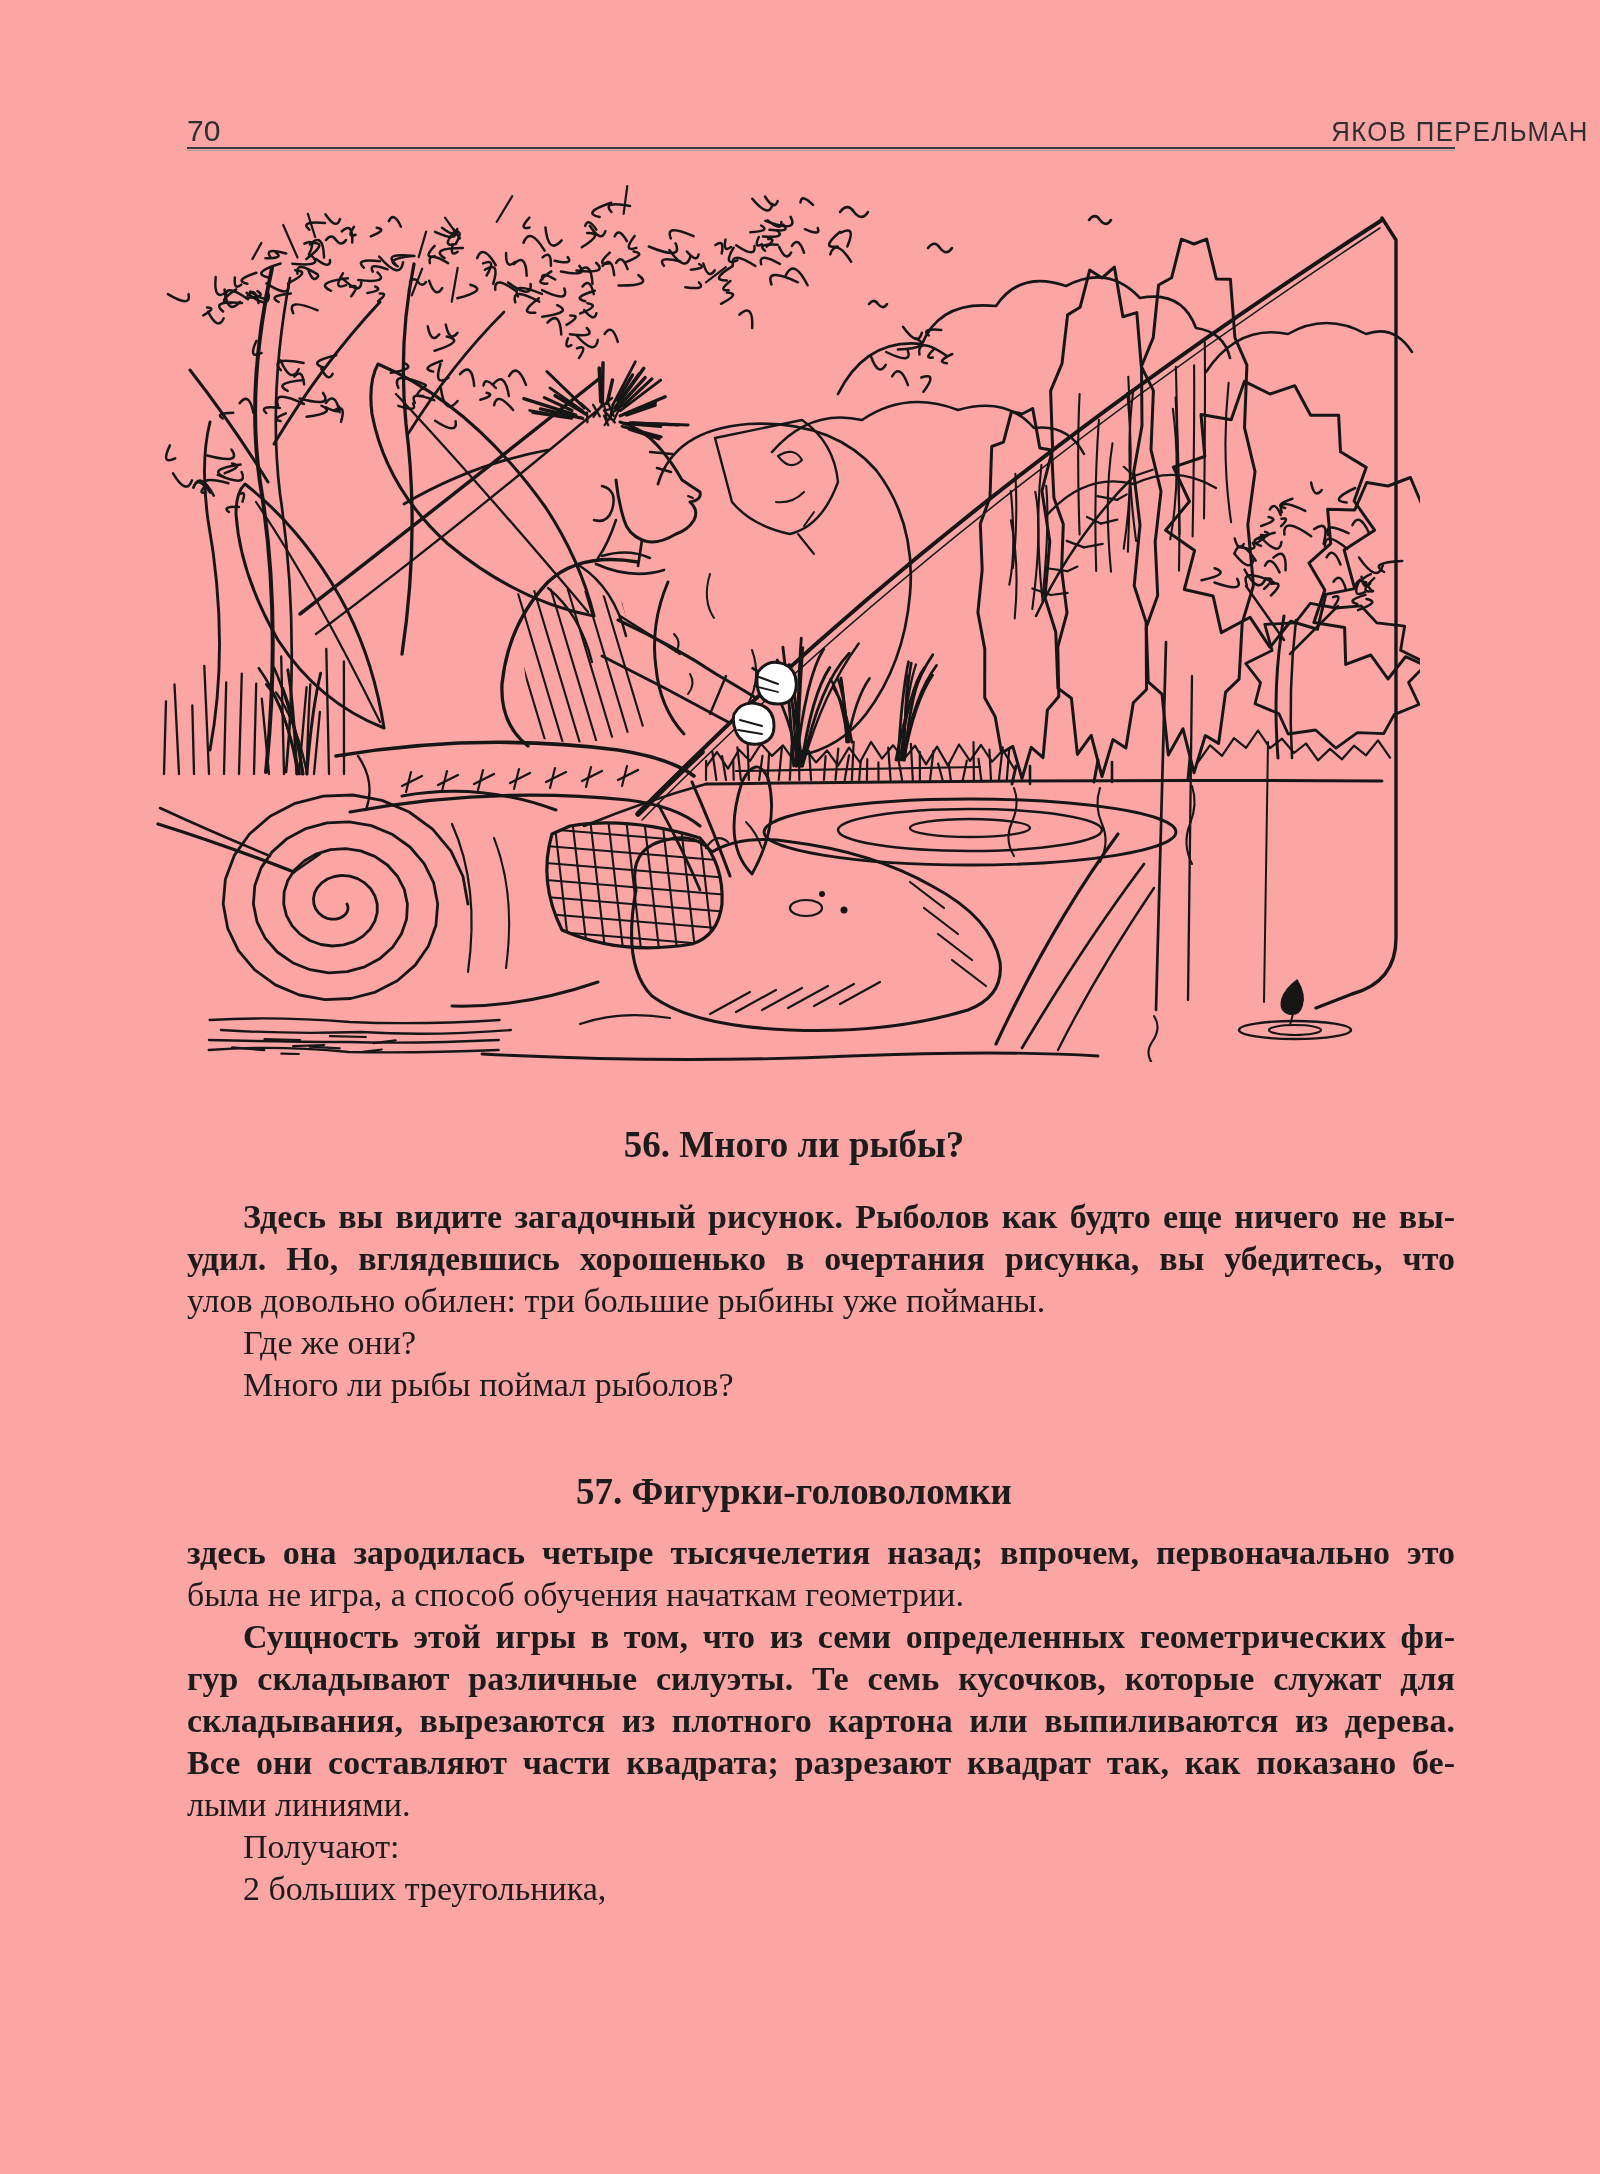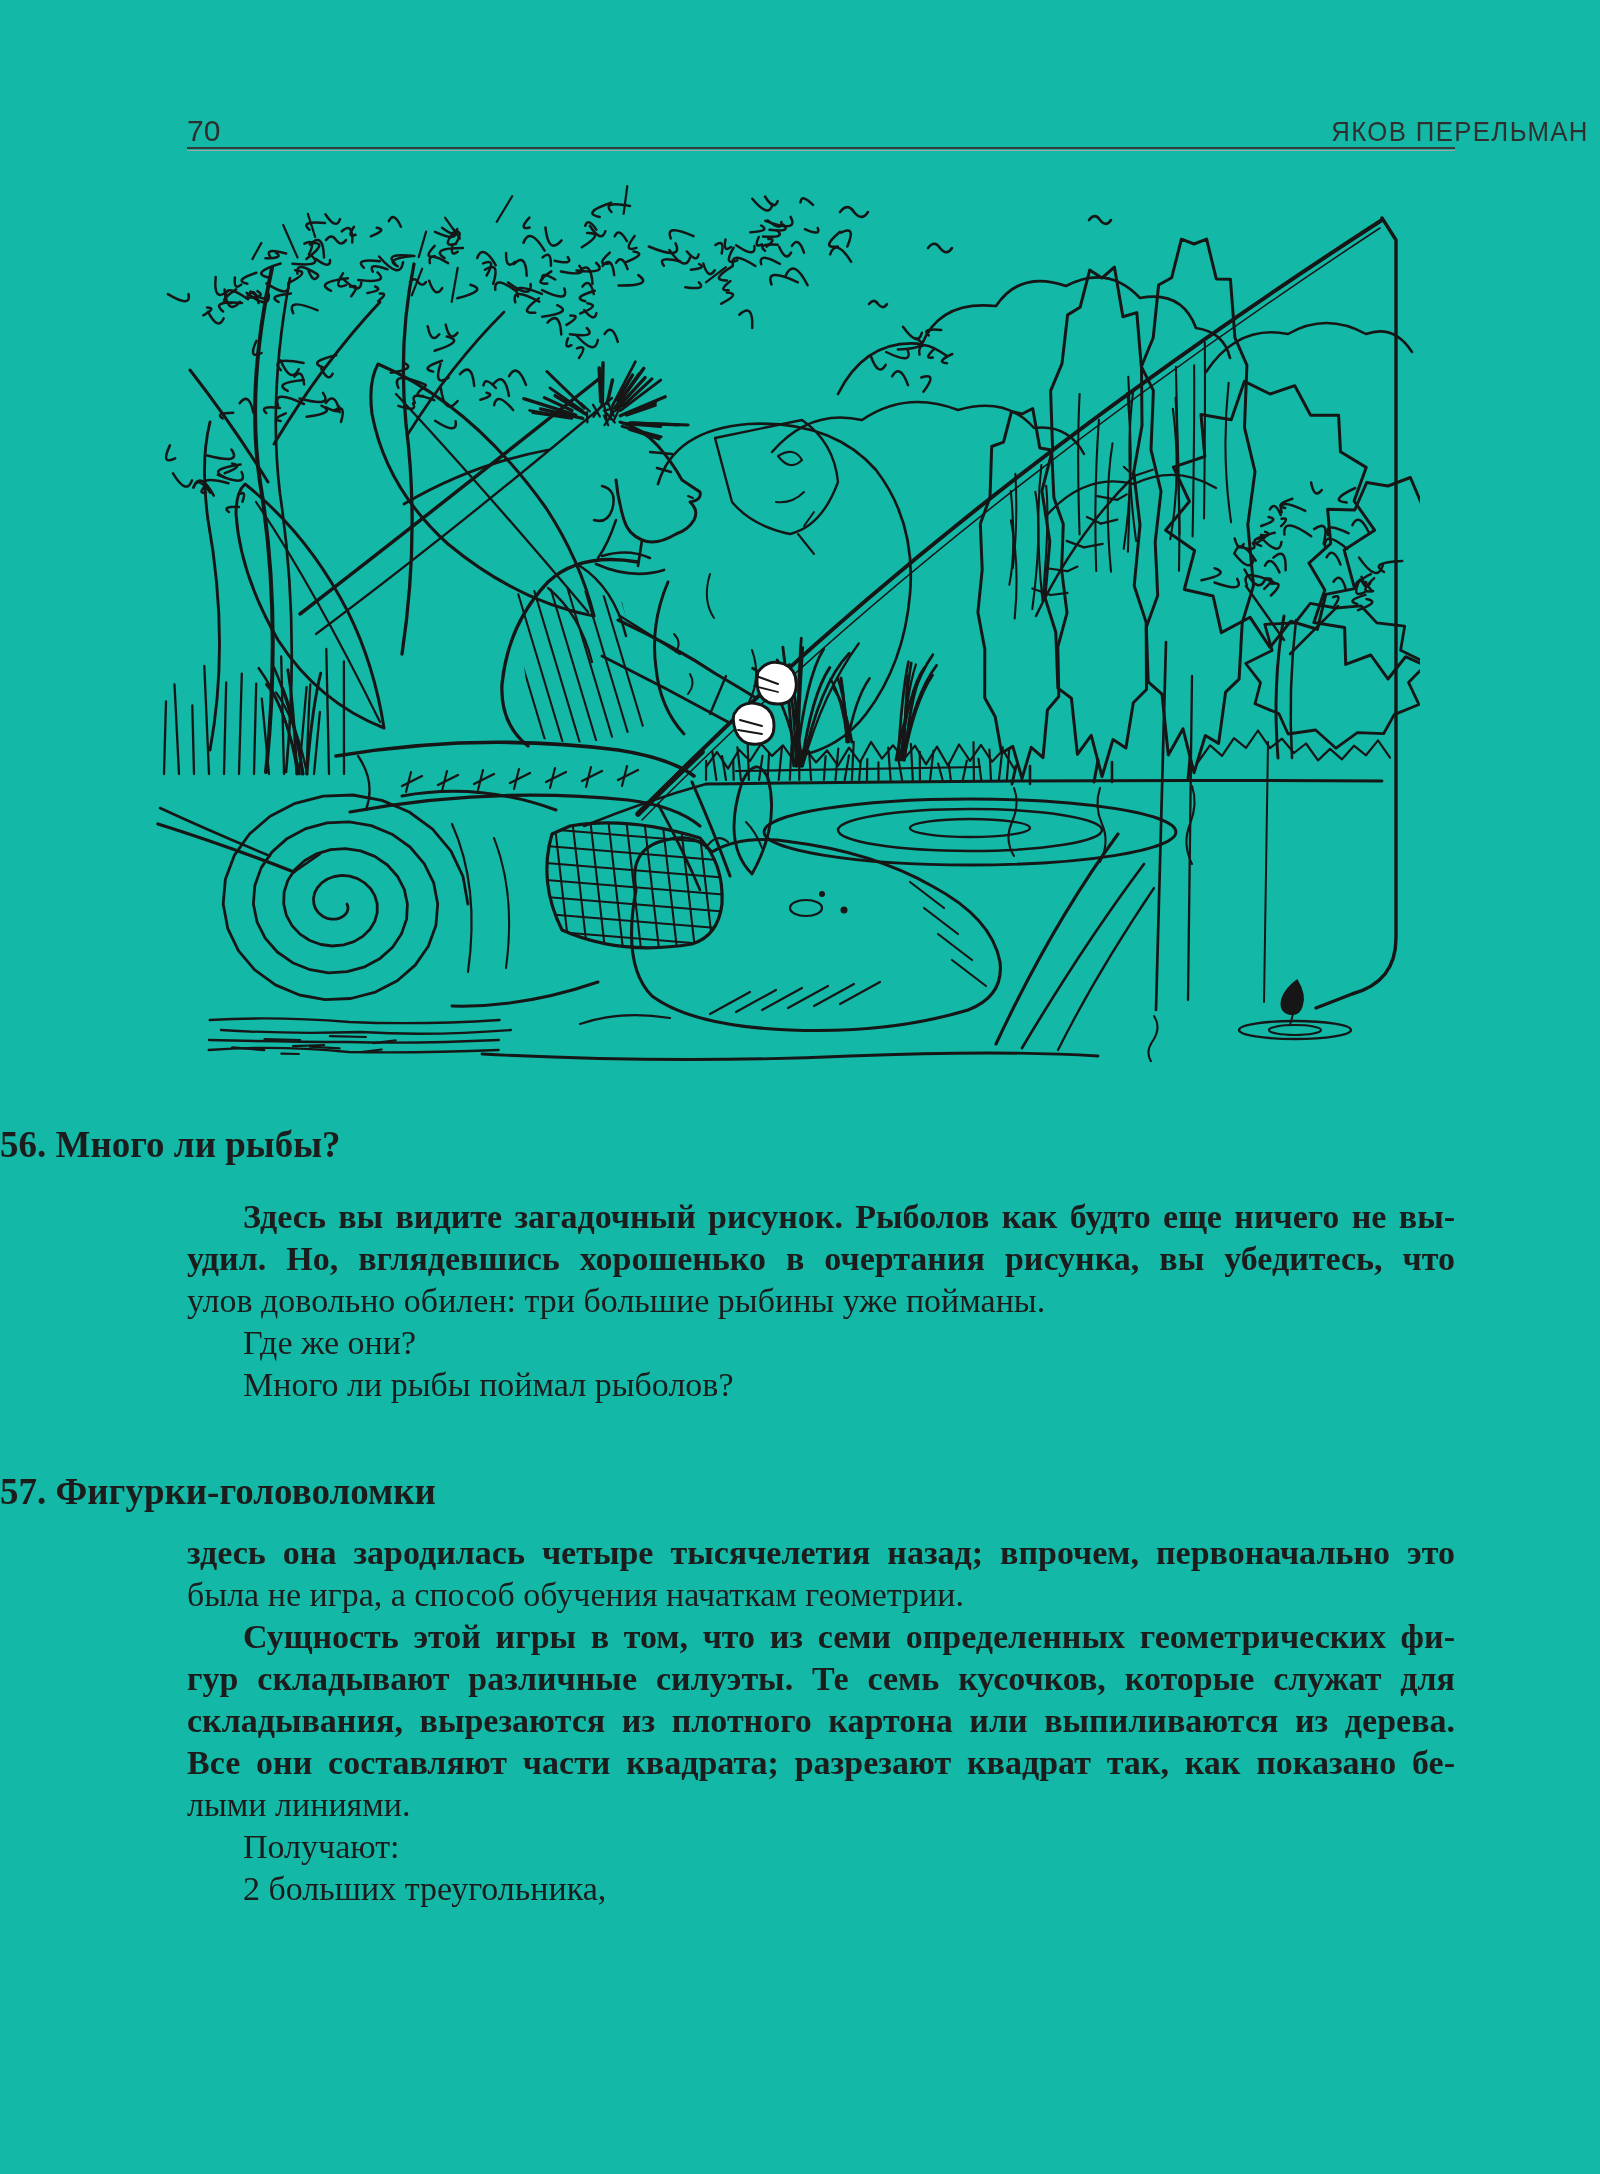--- a/index.html
+++ b/index.html
@@ -1,31 +1,31 @@
 <!DOCTYPE html>
 <html lang="ru"><head>
 <meta charset="utf-8">
 <style>
   html,body{margin:0;padding:0;background:#ffffff;}
-  .page{position:relative;width:1600px;height:2174px;background:#14b8a6;overflow:hidden;
+  .page{position:relative;width:1600px;height:2174px;background:#fca5a5;overflow:hidden;
         font-family:"Liberation Serif",serif;color:#1c1c1c;}
   
   .pagenum{position:absolute;left:187px;top:114px;font-family:"Liberation Sans",sans-serif;
            font-size:30px;color:#2e2e2e;}
   .runtitle{position:absolute;left:0;right:0;top:116px;text-align:right;
             font-family:"Liberation Sans",sans-serif;font-size:28px;color:#2f2f2f;}
   .runtitle span{display:inline-block;transform:scaleX(0.92);letter-spacing:1.5px;}
   .rule{position:absolute;left:187px;top:147px;width:1268px;}
   .rule .d{height:2px;background:#3a3a3a;}
   .rule .l{height:1px;background:#a3a3a3;margin-top:1px;}
   
   .fig{position:absolute;left:150px;top:182px;width:1270px;height:880px;}
   .fig svg{width:100%;height:100%;display:block;}
   
-  .h{position:absolute;left:0;right:12px;text-align:left;font-weight:bold;font-size:37px;
+  .h{position:absolute;left:0;right:12px;text-align:center;font-weight:bold;font-size:37px;
      line-height:42px;}
   .body{position:absolute;left:187px;width:1268px;}
   .line{height:42px;line-height:42px;font-size:34px;white-space:nowrap;}
   .line.j{white-space:normal;text-align:justify;text-align-last:justify;font-weight:bold;}
   .line.ind{padding-left:56px;box-sizing:border-box;}
 </style>
 </head>
 <body>
 
 <div class="page">

